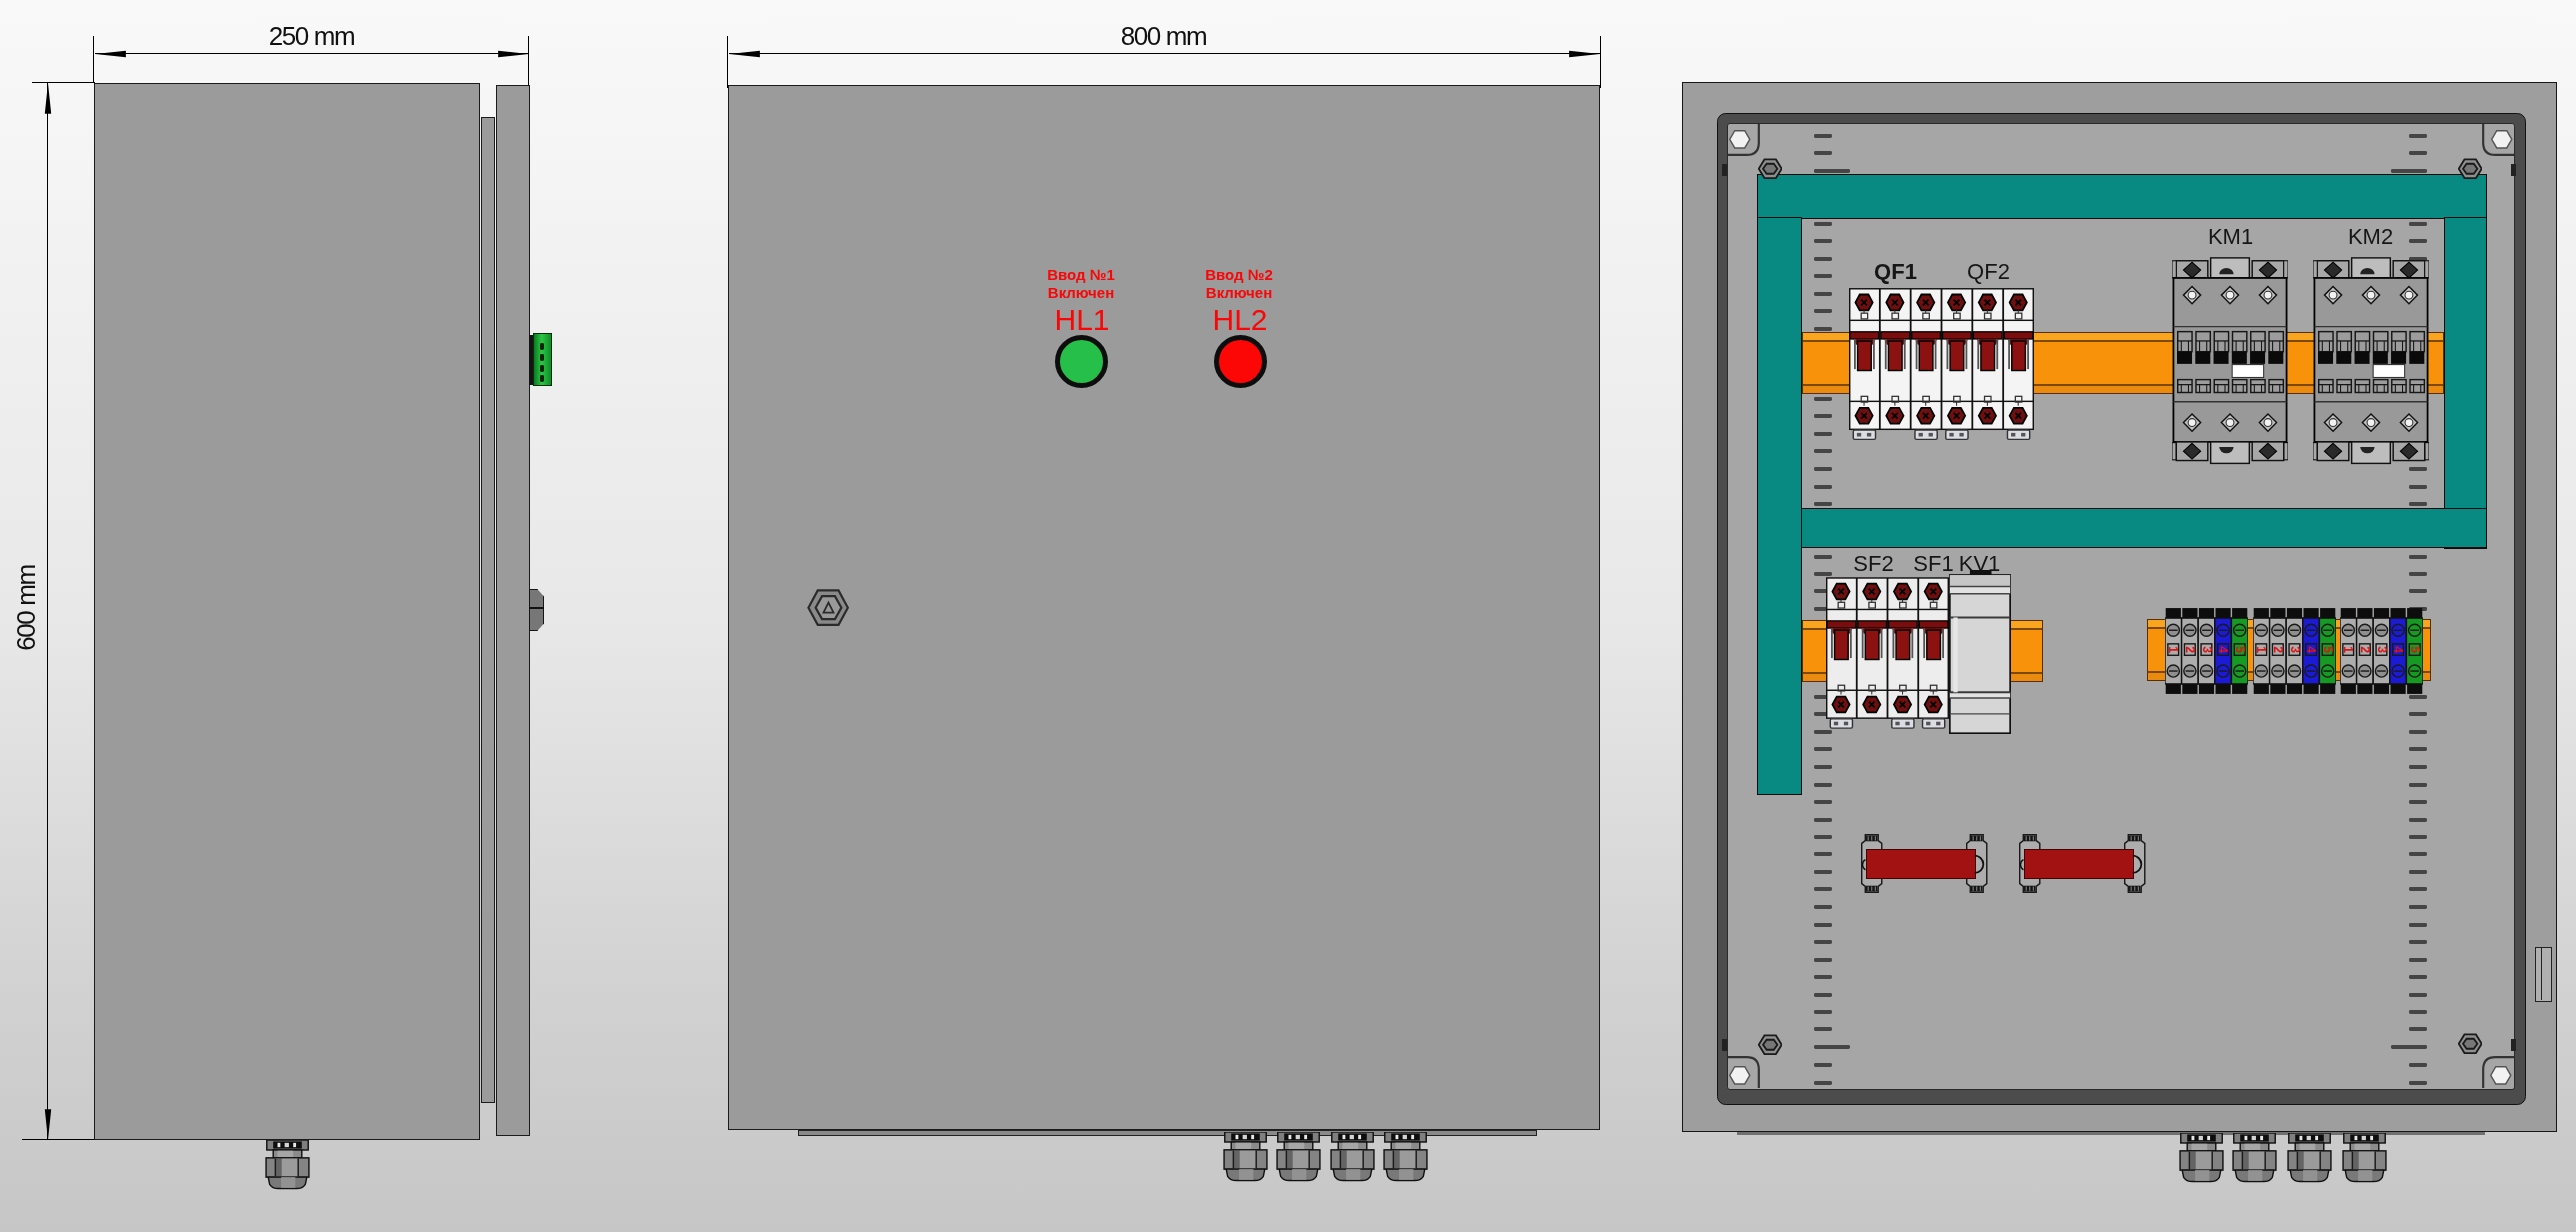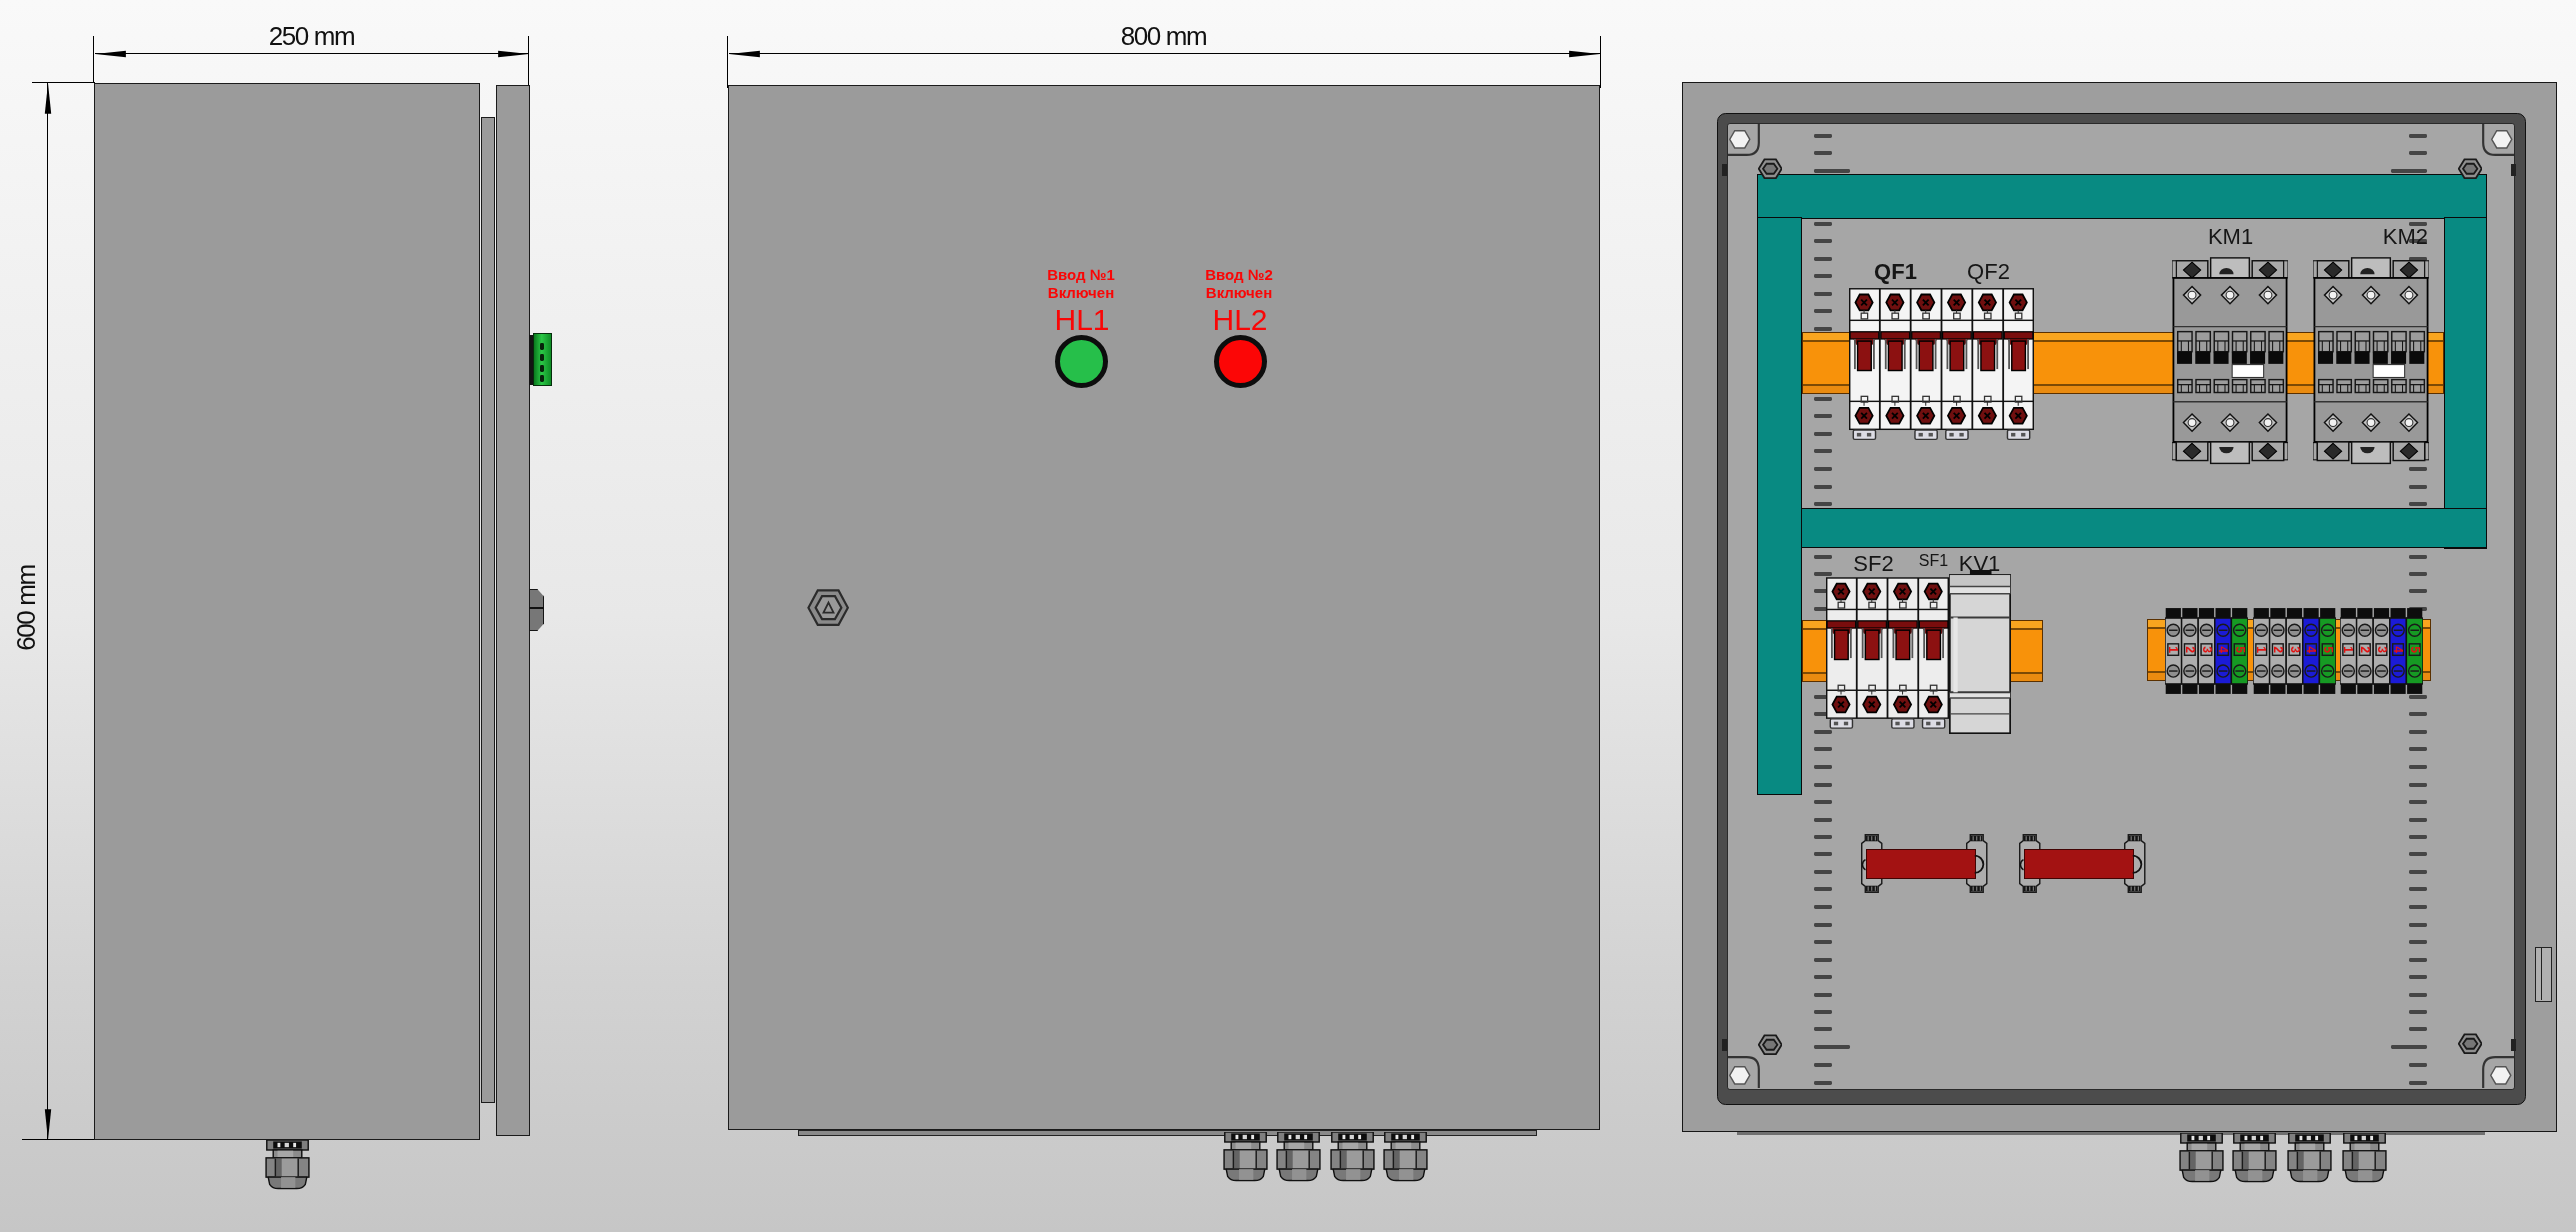--- a/index.html
+++ b/index.html
@@ -214,23 +214,23 @@
 <svg style="left:2458px;top:1033px" width="24.4" height="21.5" viewBox="0 0 34 30">
       <polygon points="9,2 25,2 33,15 25,28 9,28 1,15" fill="#8f8f8f" stroke="#1a1a1a" stroke-width="2.5"></polygon>
       <polygon points="12,8 22,8 27,15 22,22 12,22 7,15" fill="#777" stroke="#1a1a1a" stroke-width="2.5"></polygon>
     </svg>
 <div style="left:1802px;top:332px;width:642px;height:62px;background:linear-gradient(#f9a51f 0 7.2px,#7c4a05 7.2px 9.3px,#f8920a 9.3px 51px,#7c4a05 51px 53px,#ea8b10 53px 100%);border:1.4px solid #5a3000;box-sizing:border-box"></div>
 <div style="left:1802px;top:620px;width:241px;height:62px;background:linear-gradient(#f9a51f 0 7.2px,#7c4a05 7.2px 9.3px,#f8920a 9.3px 51px,#7c4a05 51px 53px,#ea8b10 53px 100%);border:1.4px solid #5a3000;box-sizing:border-box"></div>
 <div style="left:2147px;top:619px;width:284px;height:62px;background:linear-gradient(#f9a51f 0 7.2px,#7c4a05 7.2px 9.3px,#f8920a 9.3px 51px,#7c4a05 51px 53px,#ea8b10 53px 100%);border:1.4px solid #5a3000;box-sizing:border-box"></div>
 <div style="left:1838px;top:259px;width:115px;text-align:center;font-size:22px;color:#161616;line-height:1.2;font-weight:bold;">QF1</div>
 <div style="left:1931px;top:259px;width:115px;text-align:center;font-size:22px;color:#161616;line-height:1.2;">QF2</div>
 <div style="left:2173px;top:224px;width:115px;text-align:center;font-size:22px;color:#161616;line-height:1.2;">KM1</div>
-<div style="left:2313px;top:224px;width:115px;text-align:right;font-size:22px;color:#161616;line-height:1.2;">KM2</div>
+<div style="left:2313px;top:224px;width:115px;text-align:center;font-size:22px;color:#161616;line-height:1.2;">KM2</div>
 <div style="left:1816px;top:551px;width:115px;text-align:center;font-size:22px;color:#161616;line-height:1.2;">SF2</div>
-<div style="left:1876px;top:551px;width:115px;text-align:center;font-size:16px;color:#161616;line-height:1.2;">SF1</div>
+<div style="left:1876px;top:551px;width:115px;text-align:center;font-size:22px;color:#161616;line-height:1.2;">SF1</div>
 <div style="left:1922px;top:551px;width:115px;text-align:center;font-size:22px;color:#161616;line-height:1.2;">KV1</div>
 <svg style="left:1849px;top:288px" width="185" height="155" viewBox="0 0 258 216">
       <rect x="1" y="1" width="256" height="196" fill="#f4f4f4" stroke="#111" stroke-width="2"></rect>
       <g transform="translate(0,0)">
         <line x1="0" y1="45" x2="43" y2="45" stroke="#111" stroke-width="2"></line>
         <line x1="0" y1="158" x2="43" y2="158" stroke="#111" stroke-width="2"></line>
         <path d="M 15 9 L 27 9 L 33 20 L 27 31 L 15 31 L 9 20 Z" fill="#6f0f0f" stroke="#000" stroke-width="2.5"></path>
         <line x1="17" y1="16" x2="25" y2="24" stroke="#000" stroke-width="2.5"></line>
         <line x1="25" y1="16" x2="17" y2="24" stroke="#000" stroke-width="2.5"></line>
         <line x1="21" y1="31" x2="21" y2="35" stroke="#333" stroke-width="1.5"></line>

